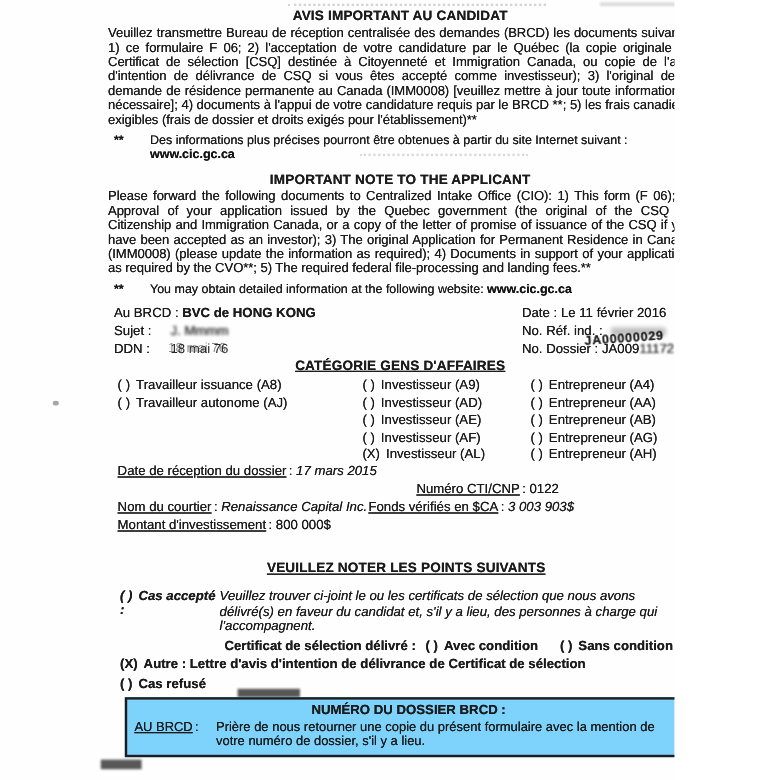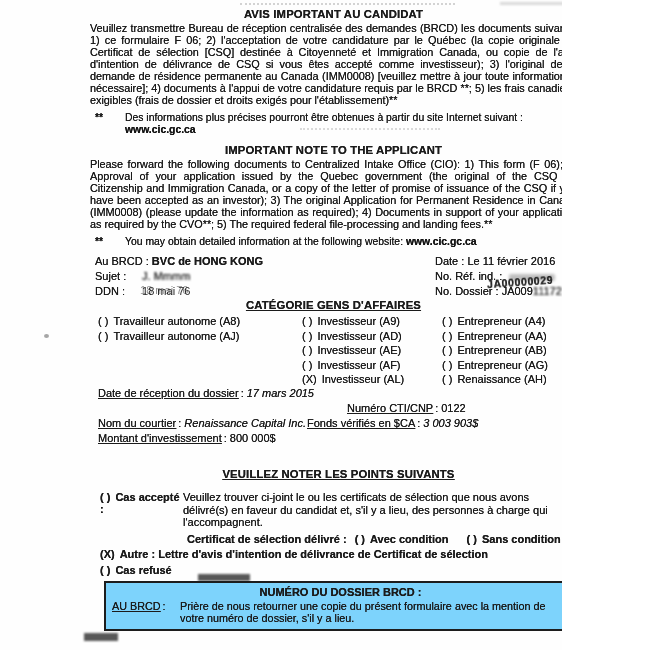--- a/index.html
+++ b/index.html
@@ -44,21 +44,21 @@
   .f-row{margin-bottom:3.6px;line-height:11.4px;}
   .ulab{text-decoration:underline;}
   .colon{margin:0 3px 0 2px;}
   .ital{font-style:italic;}
   .cnp-row{padding-left:249px;}
   .courtier-row{display:flex;}
   .w-courtier{width:209px;flex:none;}
   
   .points{font-size:11px;padding-left:10px;}
   .pts-title{margin:0 0 11px 0;}
-  .accepte{display:flex;margin-bottom:2px;}
+  .accepte{display:flex;margin-bottom:2px;font-style:italic;}
   .acc-lead{font-weight:bold;flex:none;width:83px;}
   .acc-text{flex:1;line-height:12.6px;}
   .cert-line{font-weight:bold;padding-left:87px;margin:4px 0 3px 0;white-space:nowrap;}
   .cert-line .gap{display:inline-block;width:12px;}
   .pt-bold{font-weight:bold;margin-bottom:4px;}
   
   .footer-box{position:absolute;left:104px;top:581px;width:473px;height:50px;
               border:2px solid #1d1d1d;padding:3px 6px 2px 6px;background:#7dd3fc;}
   .fb-title{text-align:center;font-weight:bold;font-size:11px;margin:0;}
   .fb-body{display:flex;font-size:10.8px;line-height:12.4px;margin-top:2px;}
@@ -134,36 +134,36 @@
           <span>JA009</span><span class="dossier-tail">11172</span>
           <span class="stamp">JA00000029</span>
         </div>
       </div>
     </div>
 
     <div class="sec" style="top:291px;">
       <p class="heading u">CATÉGORIE GENS D'AFFAIRES</p>
       <div class="cat-grid">
         <div class="cat-col c1">
-          <div class="cat-item"><span class="mark">( )</span><span>Travailleur autonome  (A8)</span></div>
+          <div class="cat-item"><span class="mark">( )</span><span>Travailleur issuance  (A8)</span></div>
           <div class="cat-item"><span class="mark">( )</span><span>Travailleur autonome  (AJ)</span></div>
         </div>
         <div class="cat-col c2">
           <div class="cat-item"><span class="mark">( )</span><span>Investisseur  (A9)</span></div>
           <div class="cat-item"><span class="mark">( )</span><span>Investisseur  (AD)</span></div>
           <div class="cat-item"><span class="mark">( )</span><span>Investisseur  (AE)</span></div>
           <div class="cat-item"><span class="mark">( )</span><span>Investisseur  (AF)</span></div>
           <div class="cat-item"><span class="mark">(X)</span><span>Investisseur  (AL)</span></div>
         </div>
         <div class="cat-col c3">
           <div class="cat-item"><span class="mark">( )</span><span>Entrepreneur  (A4)</span></div>
           <div class="cat-item"><span class="mark">( )</span><span>Entrepreneur  (AA)</span></div>
           <div class="cat-item"><span class="mark">( )</span><span>Entrepreneur  (AB)</span></div>
           <div class="cat-item"><span class="mark">( )</span><span>Entrepreneur  (AG)</span></div>
-          <div class="cat-item"><span class="mark">( )</span><span>Renaissance  (AH)</span></div>
+          <div class="cat-item"><span class="mark">( )</span><span>Entrepreneur  (AH)</span></div>
         </div>
       </div>
     </div>
 
     <div class="sec fields" style="top:380px;">
       <div class="f-row">
         <span class="ulab">Date de réception du dossier</span><span class="colon">:</span><span class="ital">17 mars 2015</span>
       </div>
       <div class="f-row cnp-row">
         <span class="ulab">Numéro CTI/CNP</span><span class="colon">:</span><span>0122</span>

